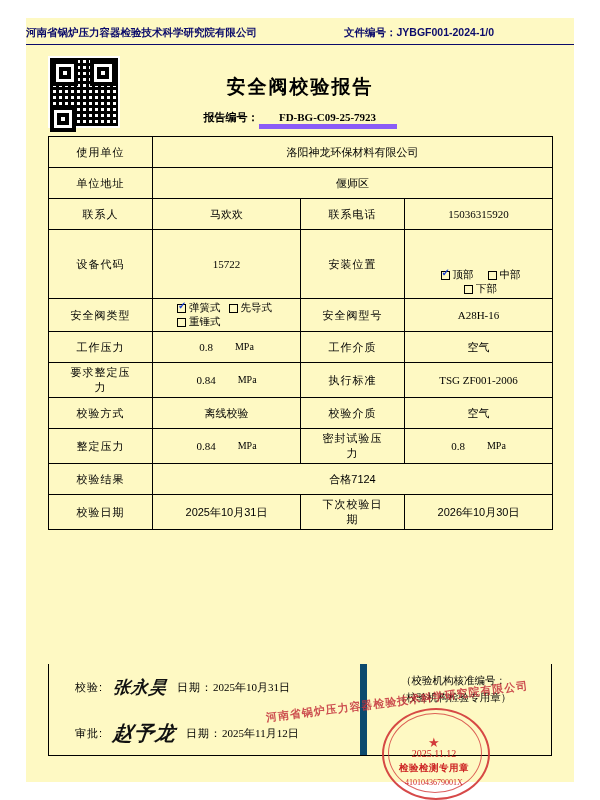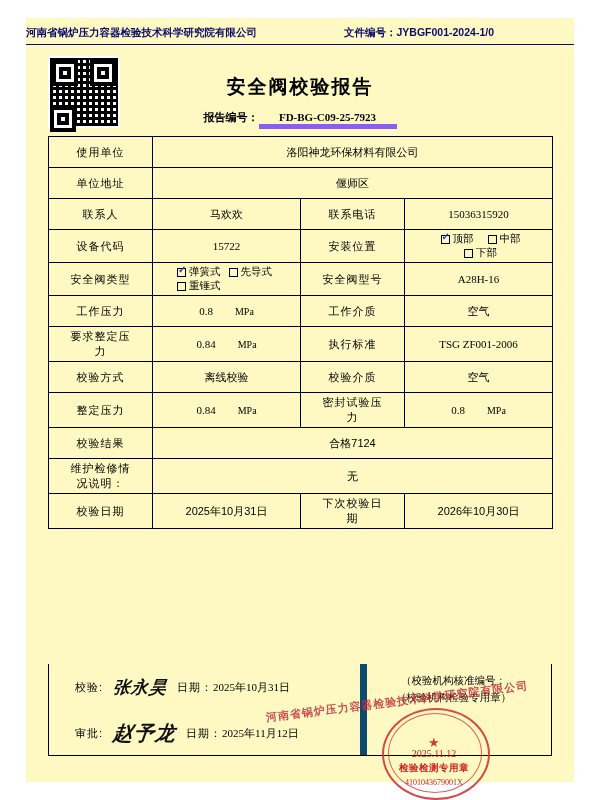--- a/index.html
+++ b/index.html
@@ -140,21 +140,21 @@
   .w-val { width: 148px; }
   .mono {
     font-family: "Liberation Serif", serif;
   }
   .unit {
     font-family: "Liberation Serif", serif;
     font-size: 10px;
   }
   .valrow {
     display: flex;
-    align-items: flex-end;
+    align-items: flex-start;
     justify-content: center;
     gap: 22px;
   }
   .chk {
     display: inline-flex;
     align-items: center;
     gap: 3px;
     white-space: nowrap;
   }
   .box {
@@ -175,21 +175,21 @@
   }
   .chkgrp {
     display: flex;
     align-items: center;
     justify-content: flex-start;
     flex-wrap: wrap;
     gap: 0 8px;
     padding-left: 4px;
     font-size: 10.5px;
   }
-  .chkgrp.center { justify-content: center; gap: 0 14px; }
+  .chkgrp.center { justify-content: center; gap: 0 14px; margin-top: 36px; }
   td.tall-label {
     height: 92px;
     vertical-align: middle;
   }
   td.tall-body {
     height: 92px;
     vertical-align: top;
     text-align: left;
     padding: 4px 6px;
     font-size: 11px;
@@ -448,24 +448,20 @@
           <td>
             <div class="valrow">
                 <span class="mono">0.8</span>
                 <span class="unit">MPa</span>
               </div>
           </td>
         </tr>
         <tr>
           <td class="lbl tall-label">校验结果</td>
           <td class="tall-body" colspan="3">合格7124</td>
-        </tr>
-        <tr>
-          <td class="lbl tall-label2">维护检修情况说明：</td>
-          <td class="tall-body2" colspan="3">无</td>
         </tr>
         <tr>
           <td class="lbl">校验日期</td>
           <td>2025年10月31日</td>
           <td class="lbl">下次校验日期</td>
           <td>2026年10月30日</td>
         </tr>
       </tbody>
     </table>
 

